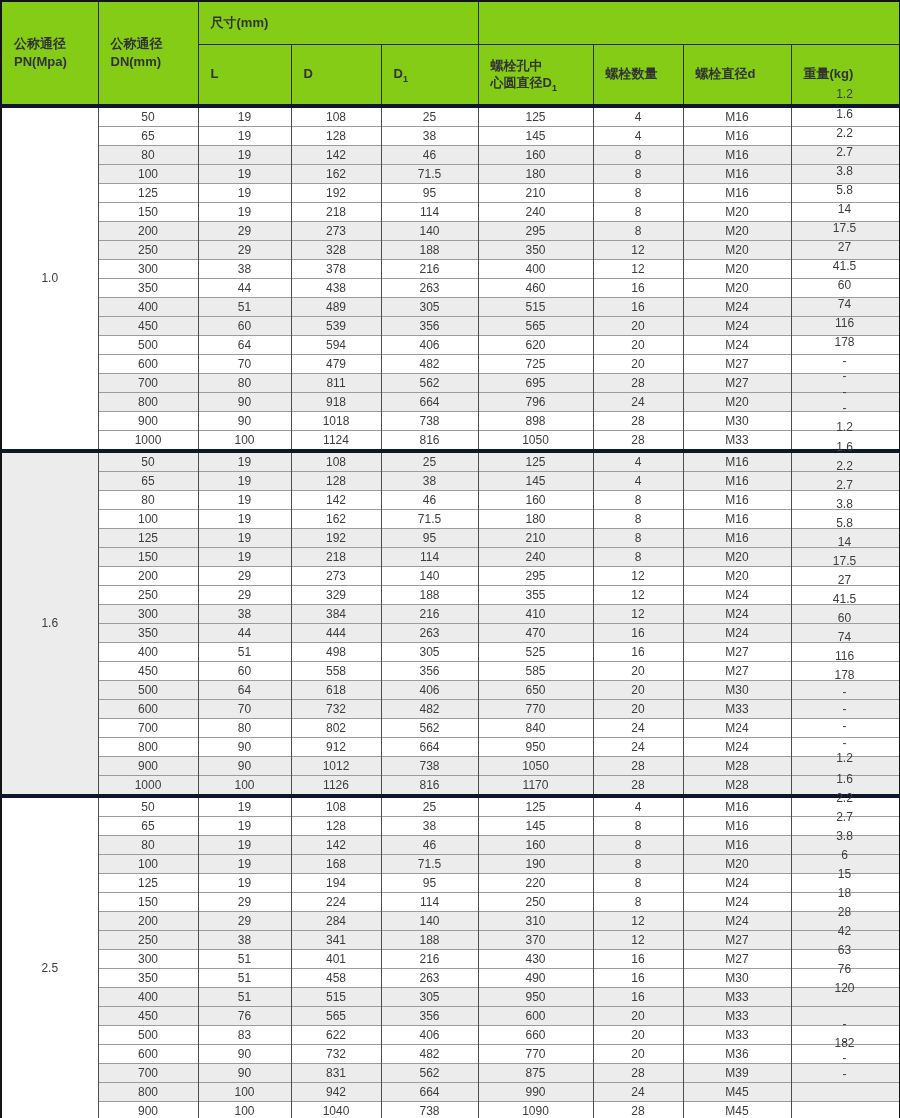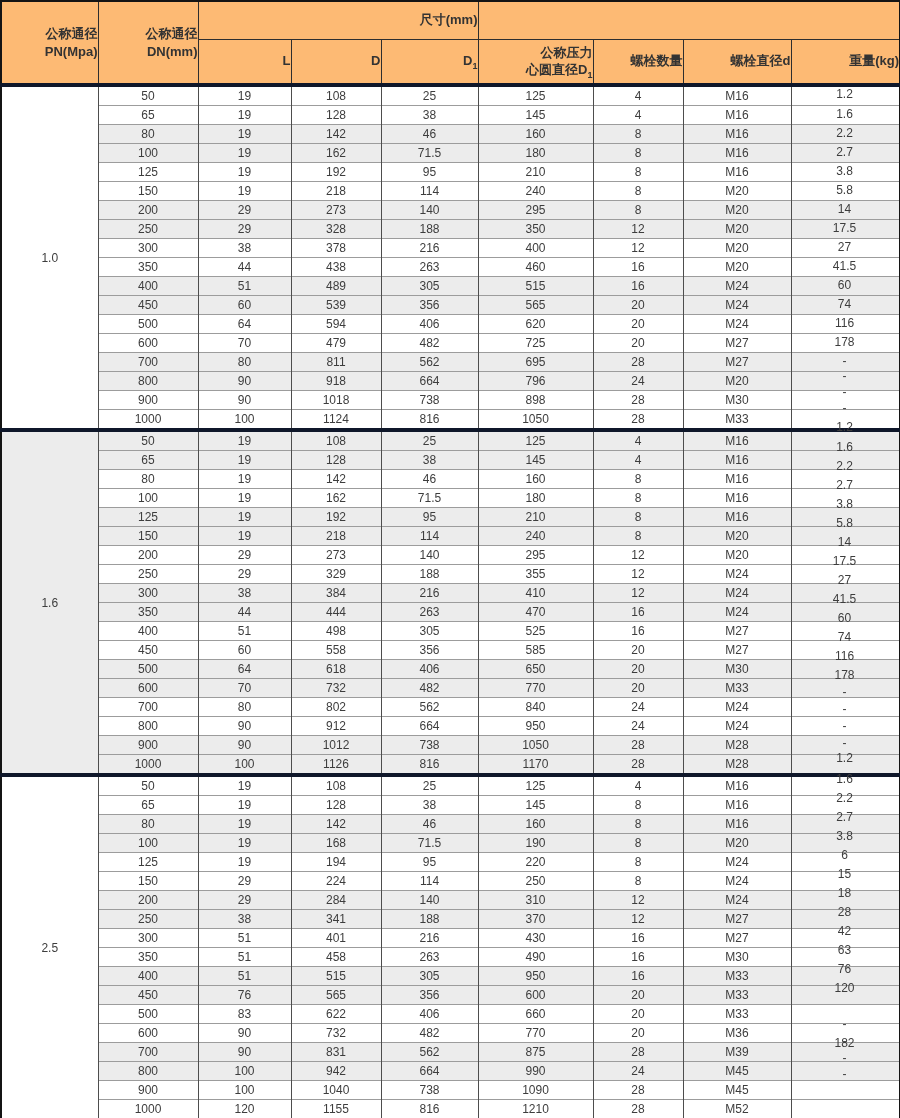--- a/index.html
+++ b/index.html
@@ -1,22 +1,22 @@
 <!DOCTYPE html>
 <html><head>
 <meta charset="utf-8">
 <style>
   html,body{margin:0;padding:0;background:#fff;}
   body{width:900px;height:1118px;font-family:"Liberation Sans","DejaVu Sans",sans-serif;}
   .table-wrap{position:relative;width:899px;}
   table{border-collapse:collapse;table-layout:fixed;width:899px;border:2px solid #141414;}
   thead th{
-    background:#fdba74;border:1px solid #2e2e2e;
+    background:#84cc16;border:1px solid #2e2e2e;
     font-size:13px;font-weight:bold;color:#333;
-    text-align:right;vertical-align:middle;padding:0;line-height:1.35;
+    text-align:left;vertical-align:middle;padding:12px;line-height:1.35;
   }
   thead tr.h1{height:38px;}
   thead tr.h2{height:46px;}
   tbody tr{height:19px;}
   tbody td{
     border-left:1px solid #4d4d4d;border-right:1px solid #4d4d4d;
     border-top:1px solid #9c9c9c;
     font-size:12px;color:#3d3d3d;text-align:center;vertical-align:middle;
     padding:0;line-height:18px;background:#fff;overflow:visible;
   }
@@ -57,21 +57,21 @@
           <span>DN(mm)</span>
         </th>
         <th colspan="3">尺寸(mm)</th>
         <th colspan="4"></th>
       </tr>
       <tr class="h2">
         <th>L</th>
         <th>D</th>
         <th><span>D</span><sub>1</sub></th>
         <th>
-          <span>公称压力</span><br>
+          <span>螺栓孔中</span><br>
           <span>心圆直径D</span><sub>1</sub>
         </th>
         <th>螺栓数量</th>
         <th>螺栓直径d</th>
         <th>重量(kg)</th>
       </tr>
     </thead>
     <tbody id="spec-body">
         <tr class="sec-start">
           <td rowspan="18" class="pn-cell">1.0</td>

